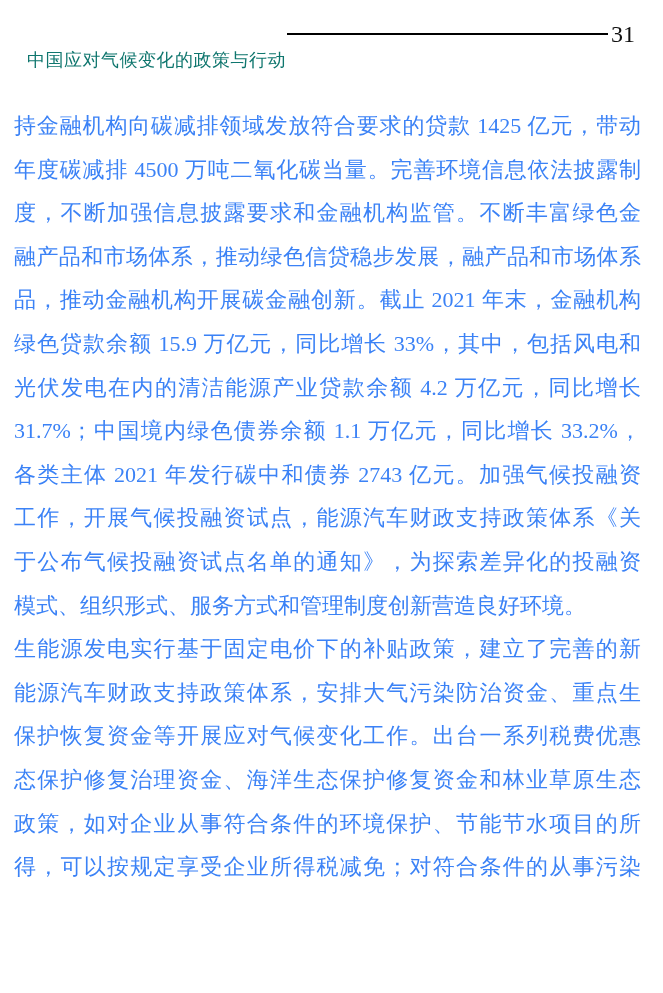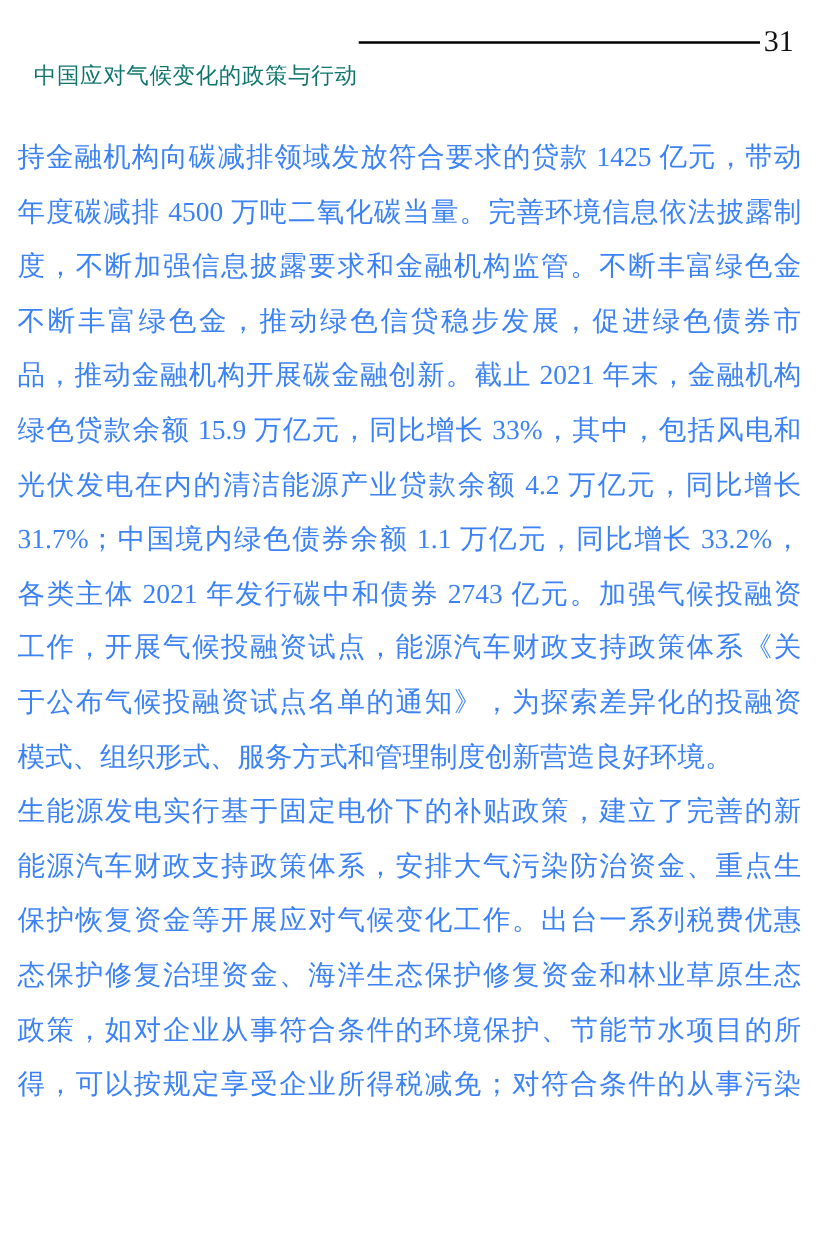--- a/index.html
+++ b/index.html
@@ -78,21 +78,21 @@
   <div class="header-title">中国应对气候变化的政策与行动</div>
   <div class="header-rule"></div>
   <div class="page-number">31</div>
 
   <div class="body-text">
 
     <div>
       <div class="line">持金融机构向碳减排领域发放符合要求的贷款 1425 亿元，带动</div>
       <div class="line">年度碳减排 4500 万吨二氧化碳当量。完善环境信息依法披露制</div>
       <div class="line">度，不断加强信息披露要求和金融机构监管。不断丰富绿色金</div>
-      <div class="line">不断丰富绿色金，推动绿色信贷稳步发展，促进绿色债券市</div>
+      <div class="line">融产品和市场体系，推动绿色信贷稳步发展，融产品和市场体系</div>
       <div class="line">品，推动金融机构开展碳金融创新。截止 2021 年末，金融机构</div>
       <div class="line">绿色贷款余额 15.9 万亿元，同比增长 33%，其中，包括风电和</div>
       <div class="line">光伏发电在内的清洁能源产业贷款余额 4.2 万亿元，同比增长</div>
       <div class="line">31.7%；中国境内绿色债券余额 1.1 万亿元，同比增长 33.2%，</div>
       <div class="line">各类主体 2021 年发行碳中和债券 2743 亿元。加强气候投融资</div>
       <div class="line">工作，开展气候投融资试点，能源汽车财政支持政策体系《关</div>
       <div class="line">于公布气候投融资试点名单的通知》，为探索差异化的投融资</div>
       <div class="line line--last">模式、组织形式、服务方式和管理制度创新营造良好环境。</div>
     </div>
 

